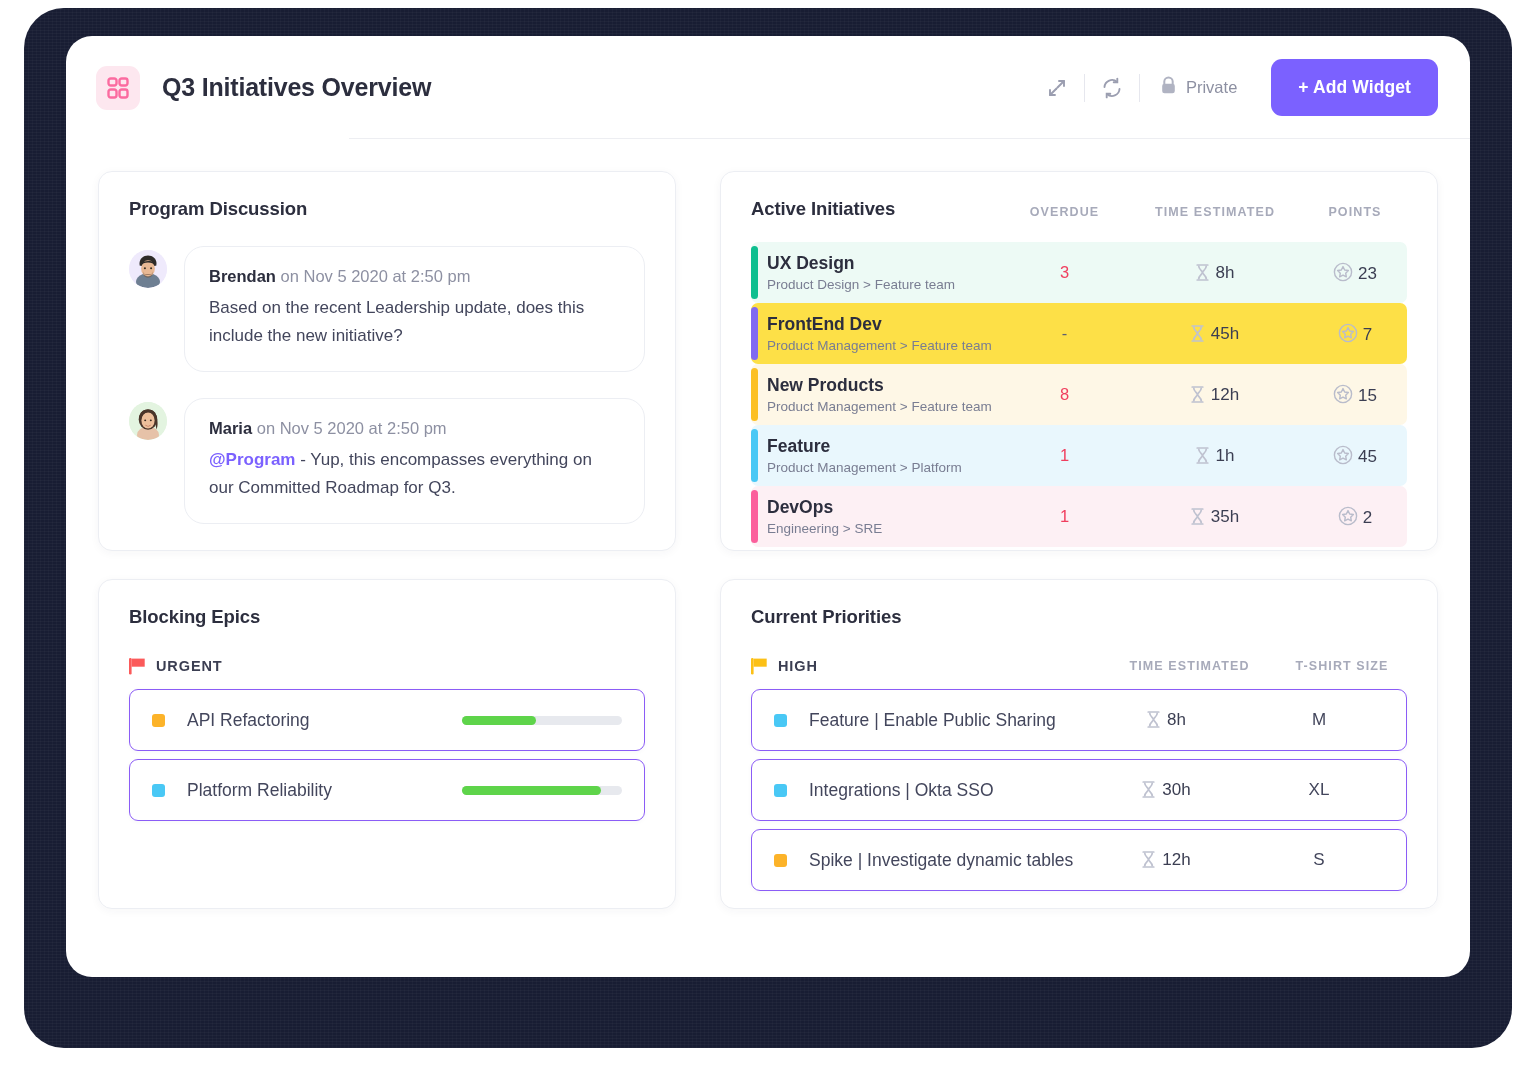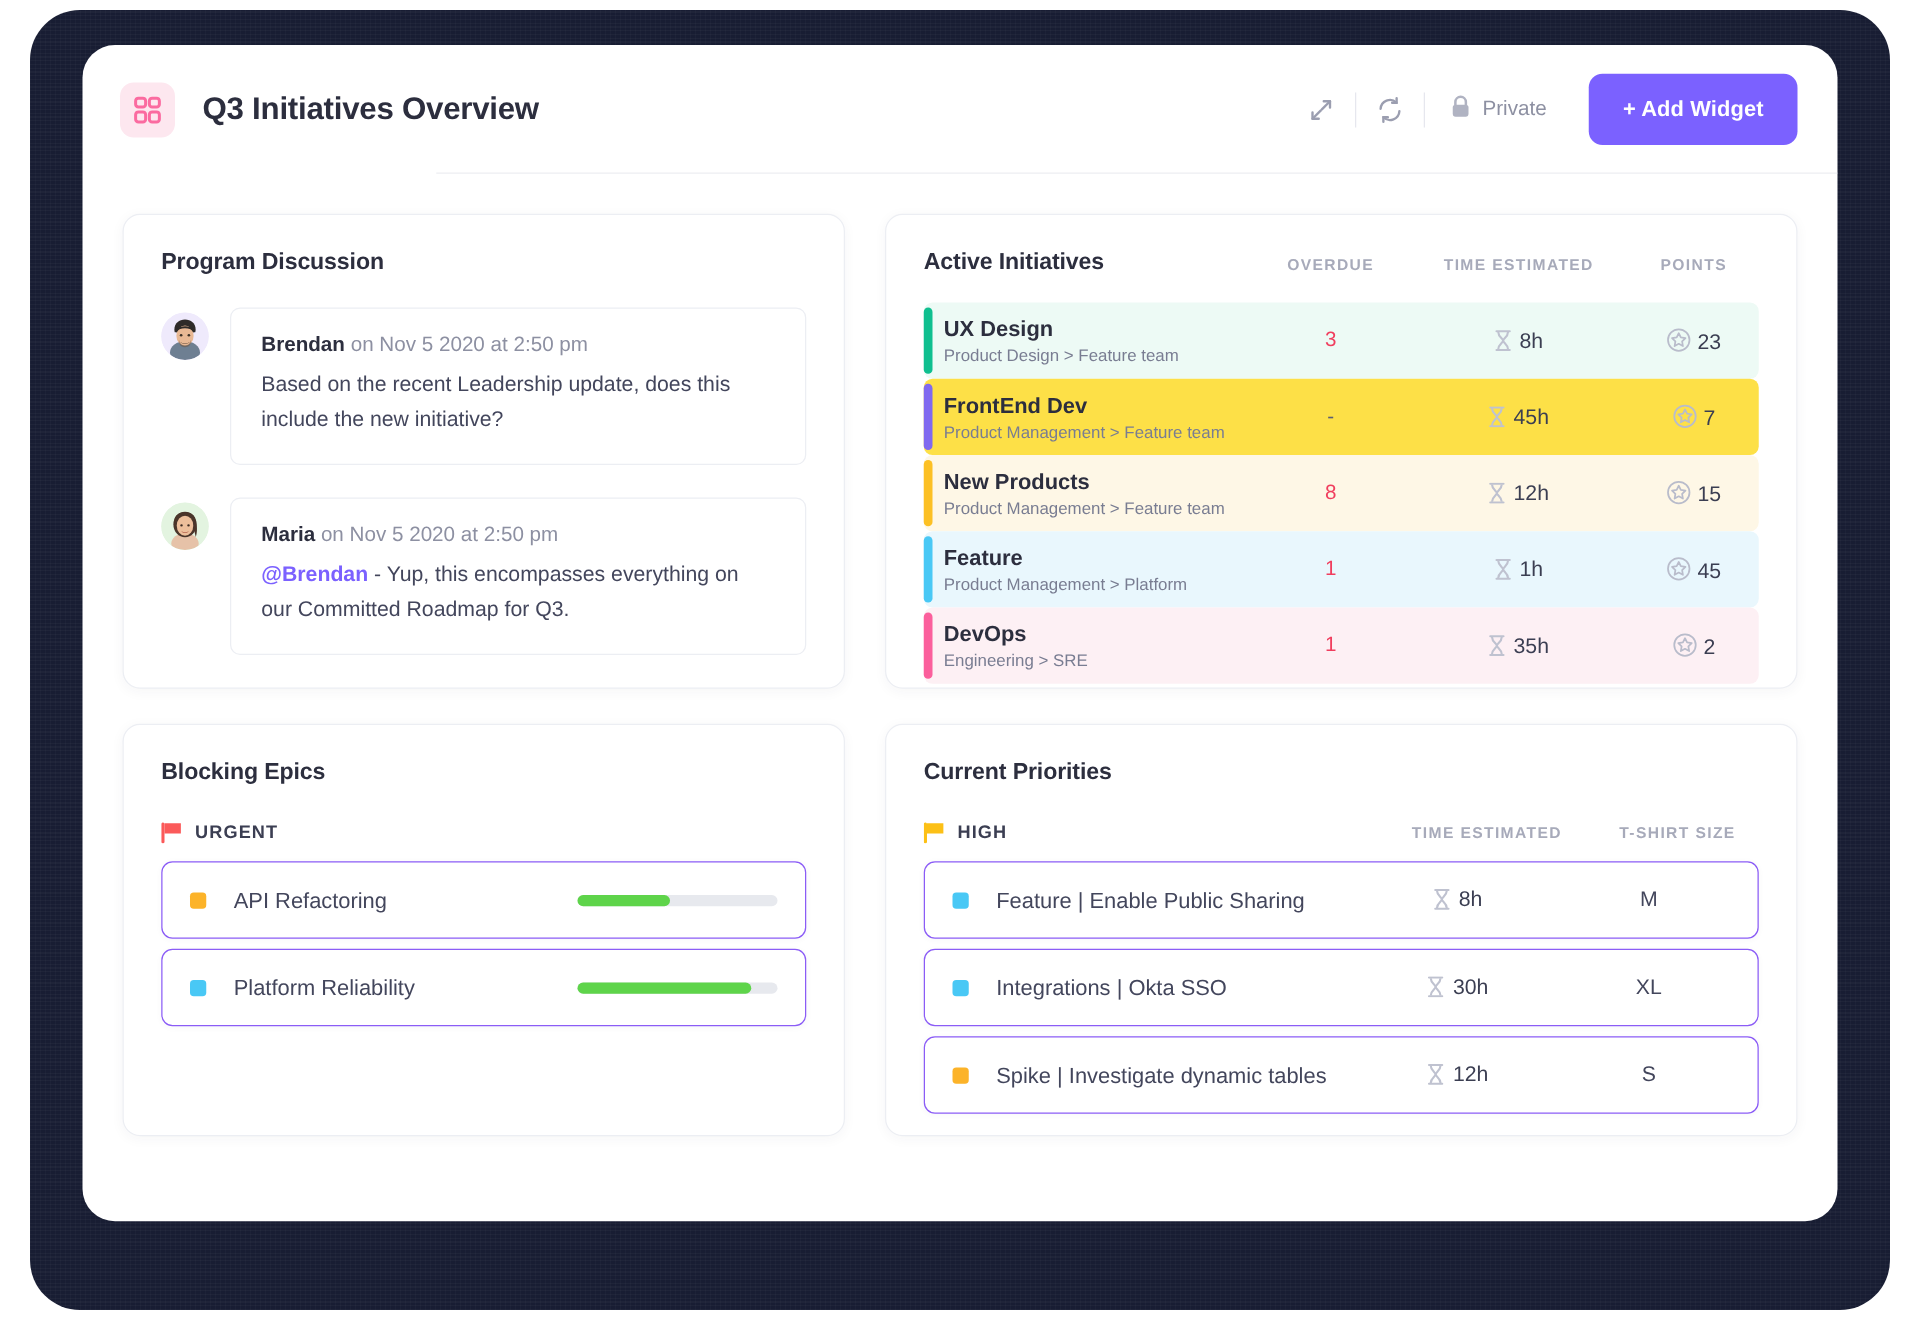--- a/index.html
+++ b/index.html
@@ -117,21 +117,21 @@
     font-weight: bold;
     letter-spacing: .1px;
     cursor: pointer;
   }
 
   
   .board {
     padding: 32px 32px 0 32px;
     display: grid;
     grid-template-columns: 578px 1fr;
-    gap: 28px 32px;
+    gap: 28px 44px;
   }
   .card {
     background: #fff;
     border: 1px solid #eceef3;
     border-radius: 14px;
     box-shadow: 0 2px 10px rgba(40,45,80,0.045);
     padding: 26px 30px 30px 30px;
   }
   .card-title {
     font-size: 18.5px;
@@ -146,21 +146,21 @@
   .msg:first-of-type { margin-top: 30px; }
   .avatar {
     width: 38px; height: 38px; border-radius: 50%;
     flex: 0 0 auto; margin-top: 4px;
     overflow: hidden; position: relative;
   }
   .avatar svg { display: block; }
   .bubble {
     flex: 1;
     border: 1px solid #eceef3;
-    border-radius: 8px;
+    border-radius: 20px;
     padding: 20px 24px 22px 24px;
   }
   .msg-meta { font-size: 16.5px; color: #8d90a2; margin-bottom: 8px; }
   .msg-meta b { color: #2c2e3e; font-weight: bold; }
   .msg-body { font-size: 17px; color: #43465c; line-height: 1.62; }
   .mention { color: #7b61ff; font-weight: bold; }
 
   
   .init-head {
     display: flex; align-items: flex-end;
@@ -346,21 +346,21 @@
                 <ellipse cx="21.8" cy="18.3" rx="1" ry=".9" fill="#3b2b22"></ellipse>
                 <path d="M16.1 22.6c1.6 1.7 4.3 1.7 5.9 0-.4 2.5-5.5 2.5-5.9 0z" fill="#b5644f"></path>
               </g>
             </svg>
           </div>
           <div class="bubble">
             <div class="msg-meta">
               <b>Maria</b>
               <span>on Nov 5 2020 at 2:50 pm</span>
             </div>
-            <div class="msg-body"><span class="mention">@Brendan</span><span> - Yup, this encompasses everything on our Committed Roadmap for Q3.</span></div>
+            <div class="msg-body"><span class="mention">@Program</span><span> - Yup, this encompasses everything on our Committed Roadmap for Q3.</span></div>
           </div>
         </div>
       </div>
 
       <div class="card card-discussion">
         <div class="init-head">
           <div class="card-title">Active Initiatives</div>
           <div class="init-cols">
             <div class="col-overdue">OVERDUE</div>
             <div class="col-time">TIME ESTIMATED</div>

